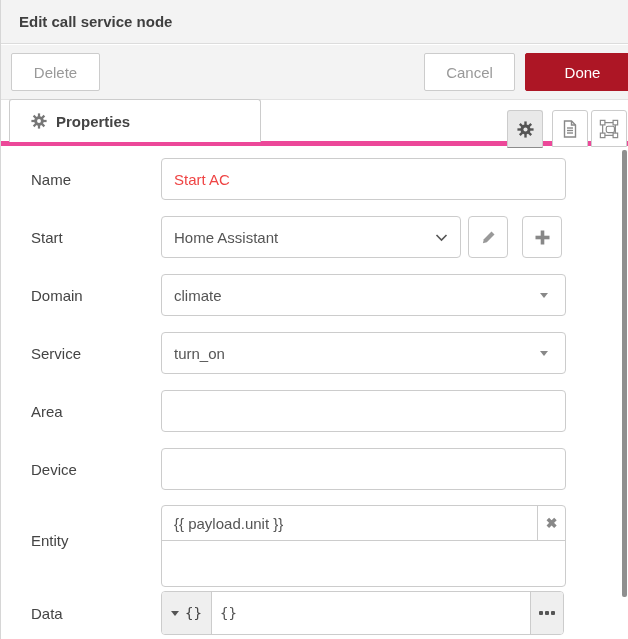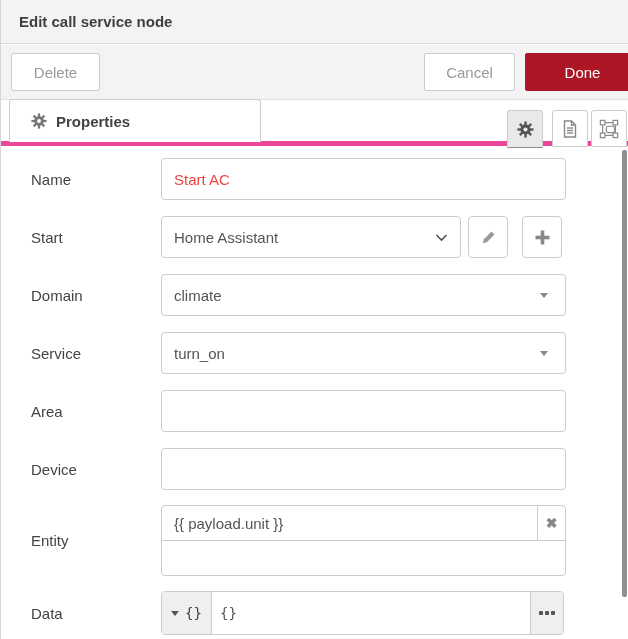--- a/index.html
+++ b/index.html
@@ -70,21 +70,21 @@
     width:0; height:0; border-left:4px solid transparent;
     border-right:4px solid transparent; border-top:5px solid #888;
   }
   .sq-btn {
     position:absolute; width:40px; height:42px;
     background:#fff; border:1px solid #ccc; border-radius:4px;
     display:flex; align-items:center; justify-content:center; cursor:pointer;
     color:#888;
   }
   .entity-box {
-    position:absolute; left:160px; top:505px; width:405px; height:71px;
+    position:absolute; left:160px; top:505px; width:405px; height:82px;
     border:1px solid #ccc; border-radius:4px; background:#fff;
   }
   .entity-row {
     position:absolute; top:0; left:0; right:0; height:35px;
     border-bottom:1px solid #ccc; display:flex; align-items:center;
   }
   .entity-value { flex:1; padding-left:12px; color:#555; }
   .entity-remove {
     width:28px; height:35px; border-left:1px solid #ccc;
     display:flex; align-items:center; justify-content:center;

